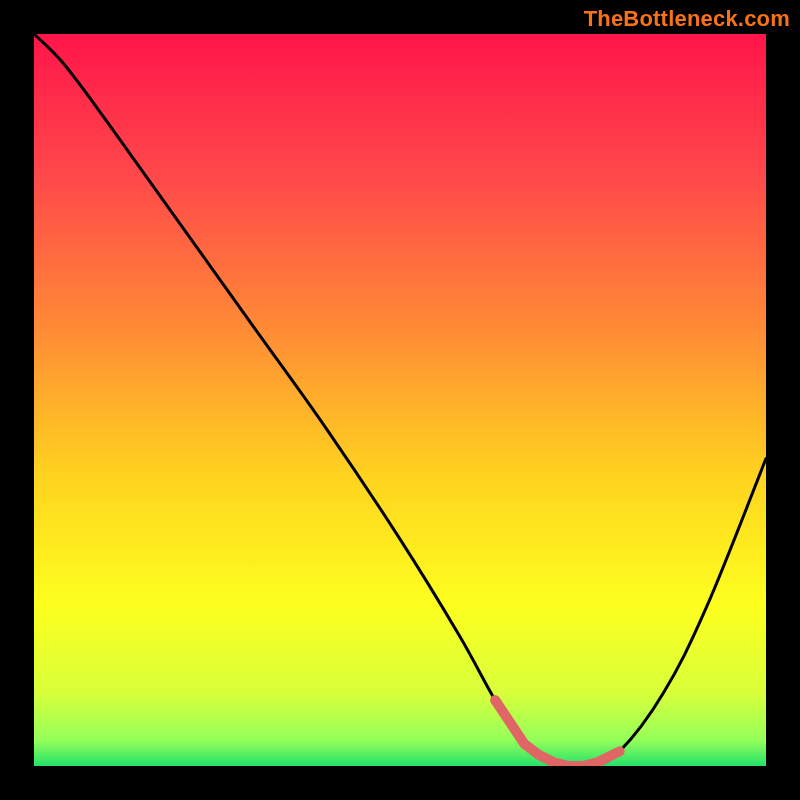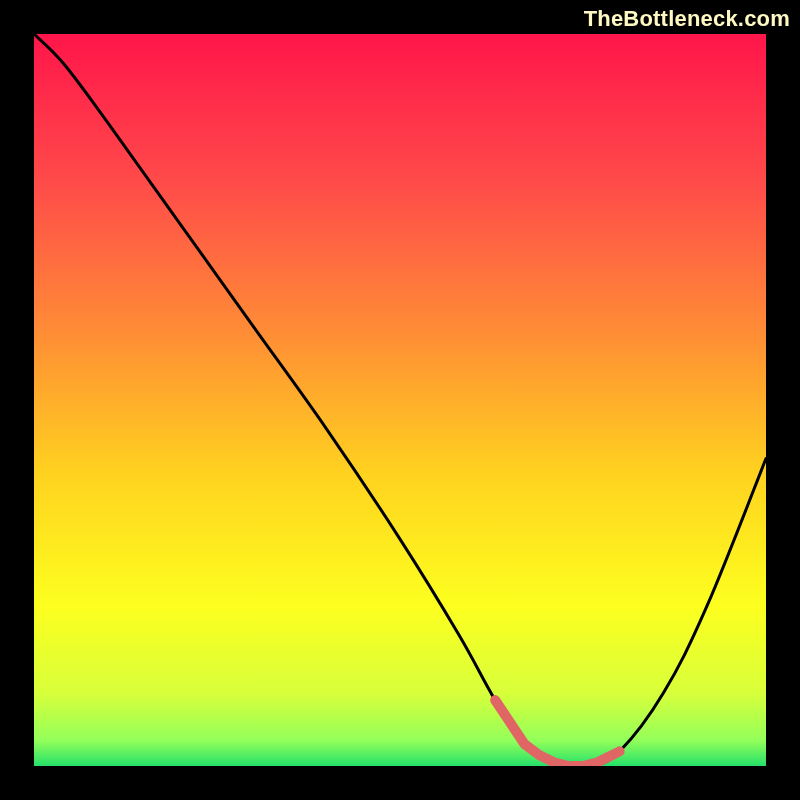--- a/index.html
+++ b/index.html
@@ -26,21 +26,21 @@
     height: 732px;
     overflow: hidden;
   }
   .watermark {
     position: absolute;
     top: 6px;
     right: 10px;
     font-family: Arial, Helvetica, sans-serif;
     font-size: 22px;
     font-weight: 600;
-    color: #fef9c3;
+    color: #f97316;
     letter-spacing: 0.2px;
   }
 </style>
 </head>
 <body>
 
 <div class="frame">
   <div class="watermark">TheBottleneck.com</div>
   <div class="plot">
     <svg id="chart-svg" width="732" height="732" viewBox="0 0 732 732">

